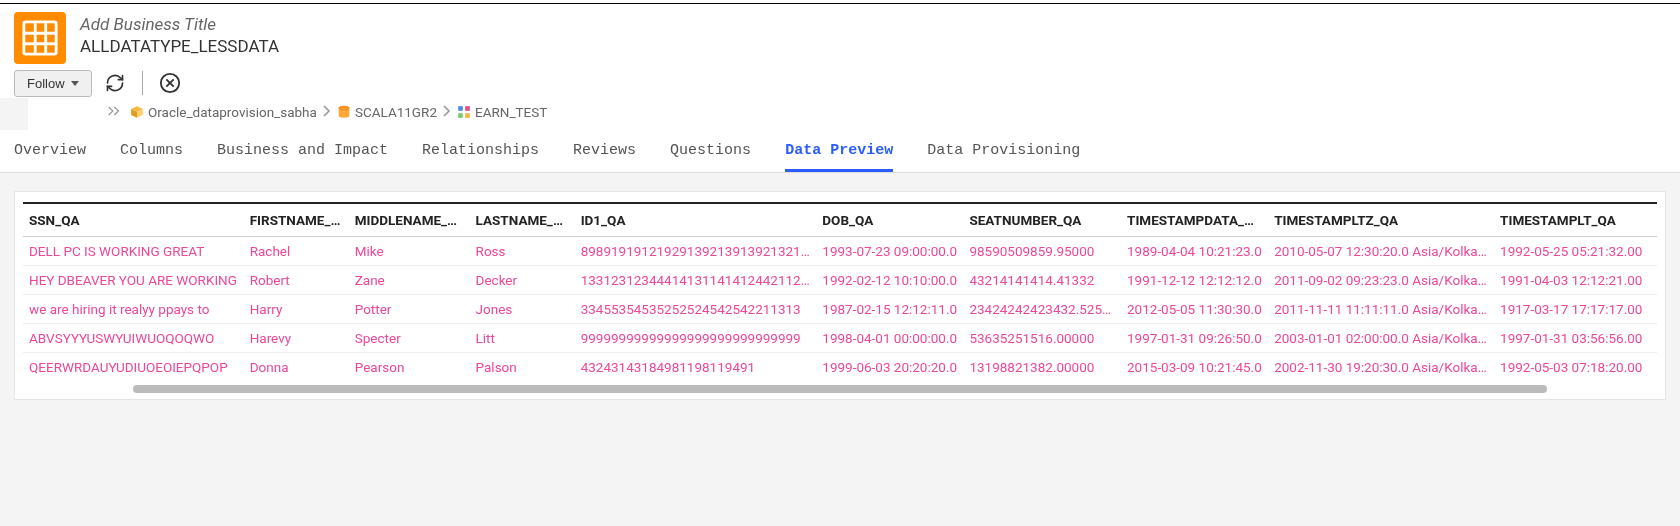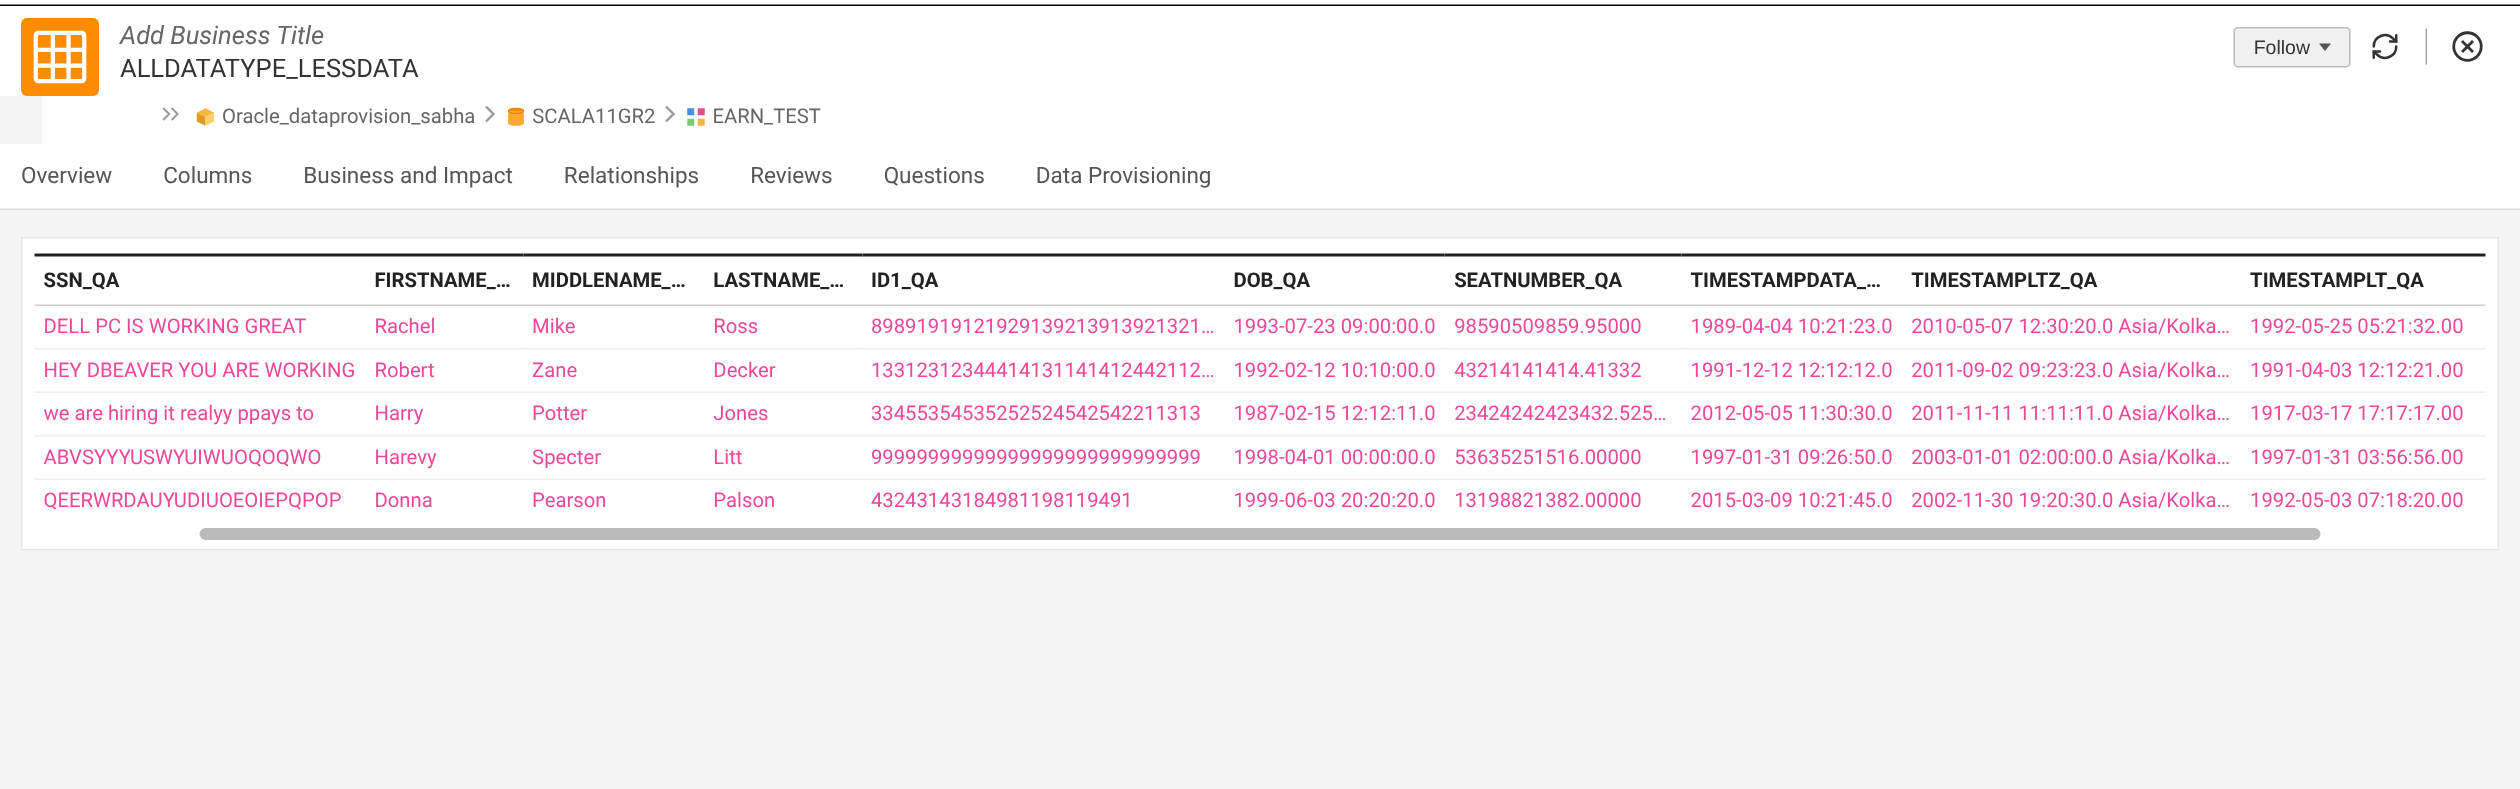--- a/index.html
+++ b/index.html
@@ -14,20 +14,21 @@
       background: #fff;
       border-bottom: 1px solid #000;
       height: 4px;
     }
     .header {
       background: #fff;
       padding: 8px 14px 0 14px;
       display: flex;
       align-items: flex-start;
       justify-content: space-between;
+      flex-direction: column;
     }
     .header-left {
       display: flex;
       align-items: flex-start;
       gap: 14px;
     }
     .icon-box {
       width: 52px;
       height: 52px;
       background: #ff8c00;
@@ -92,20 +93,21 @@
     }
     .bc-sep { color: #999; }
     .bc-item { display: inline-flex; align-items: center; gap: 4px; cursor: pointer; }
     .bc-icon { display:inline-flex; }
     .tabs {
       background: #fff;
       border-bottom: 1px solid #ddd;
       padding: 0 14px;
       display: flex;
       gap: 34px;
+      font-family: Liberation Mono, monospace;
     }
     .tab {
       padding: 12px 0 10px 0;
       font-size: 15px;
       color: #555;
       cursor: pointer;
       border-bottom: 3px solid transparent;
     }
     .tab.active {
       color: #2a5cff;
@@ -263,20 +265,21 @@
   </span>
 </div>
 
 <div class="tabs" id="tabs">
     <div class="tab">Overview</div>
     <div class="tab">Columns</div>
     <div class="tab">Business and Impact</div>
     <div class="tab">Relationships</div>
     <div class="tab">Reviews</div>
     <div class="tab">Questions</div>
+    <div class="tab active">Data Preview</div>
     <div class="tab">Data Provisioning</div>
   </div>
 
 <div class="content">
   <div class="table-wrap">
     <table>
       <colgroup id="colgroup">
           <col style="width: 210px;">
           <col style="width: 100px;">
           <col style="width: 115px;">

